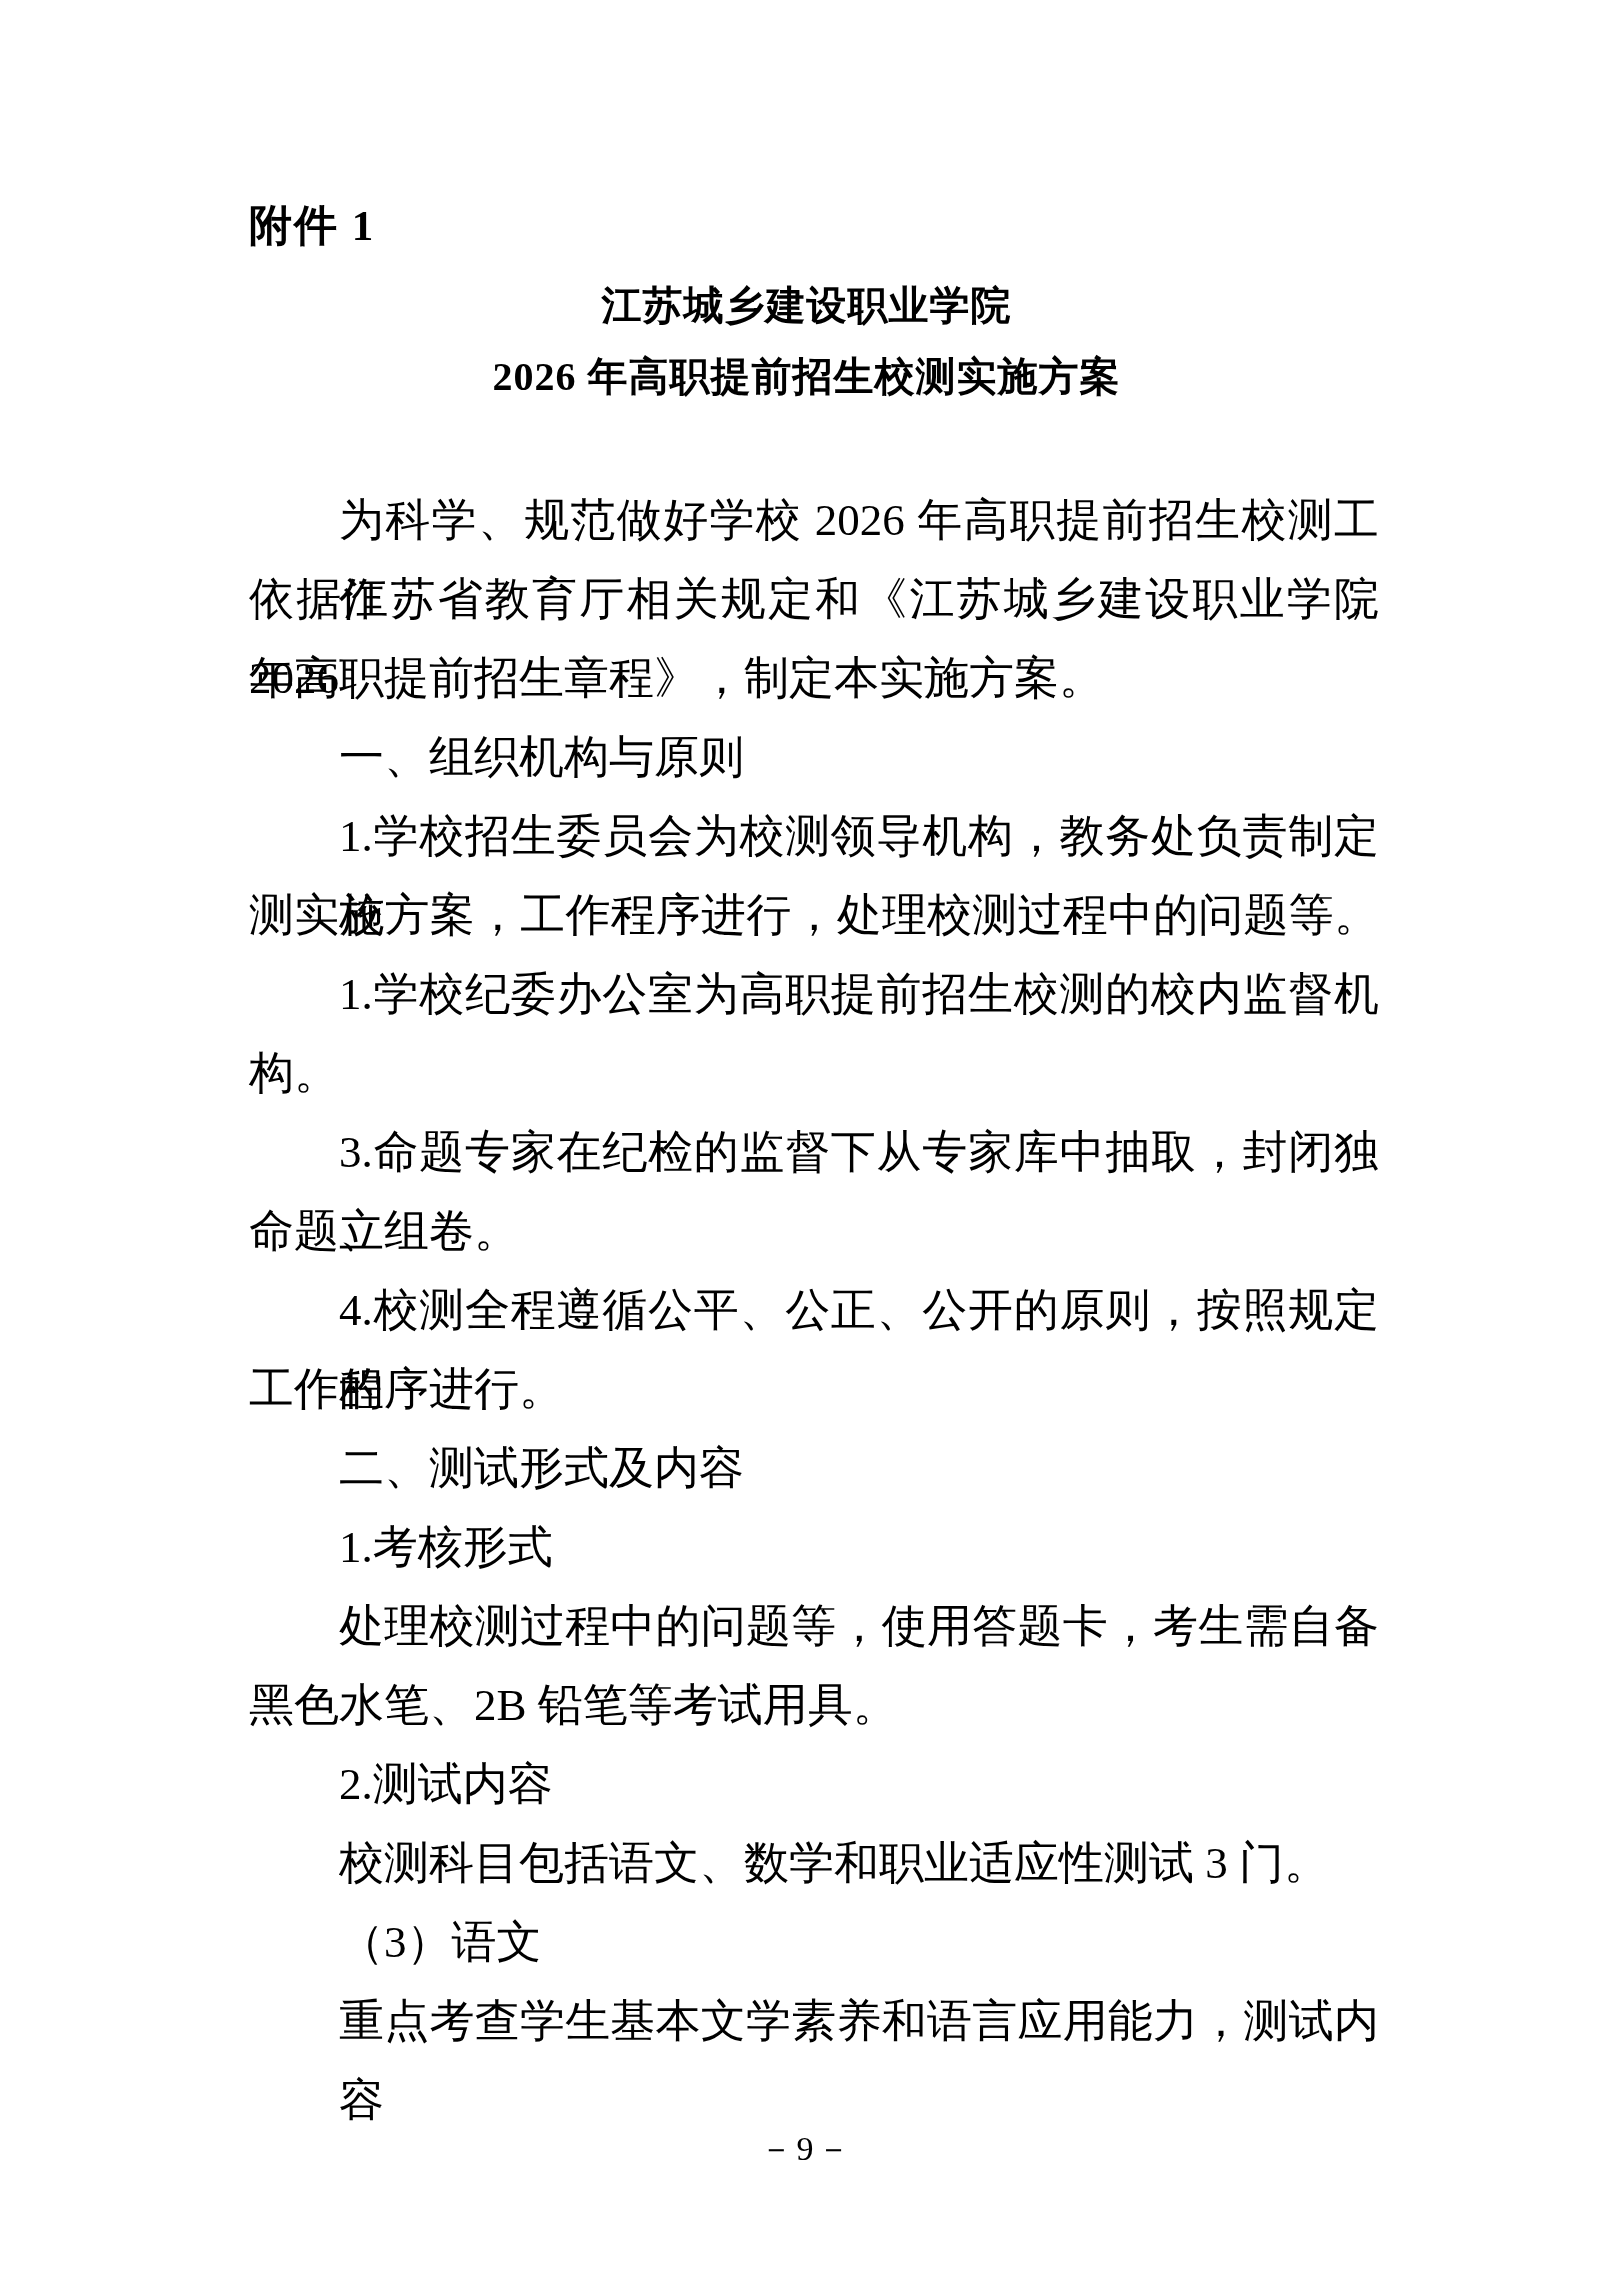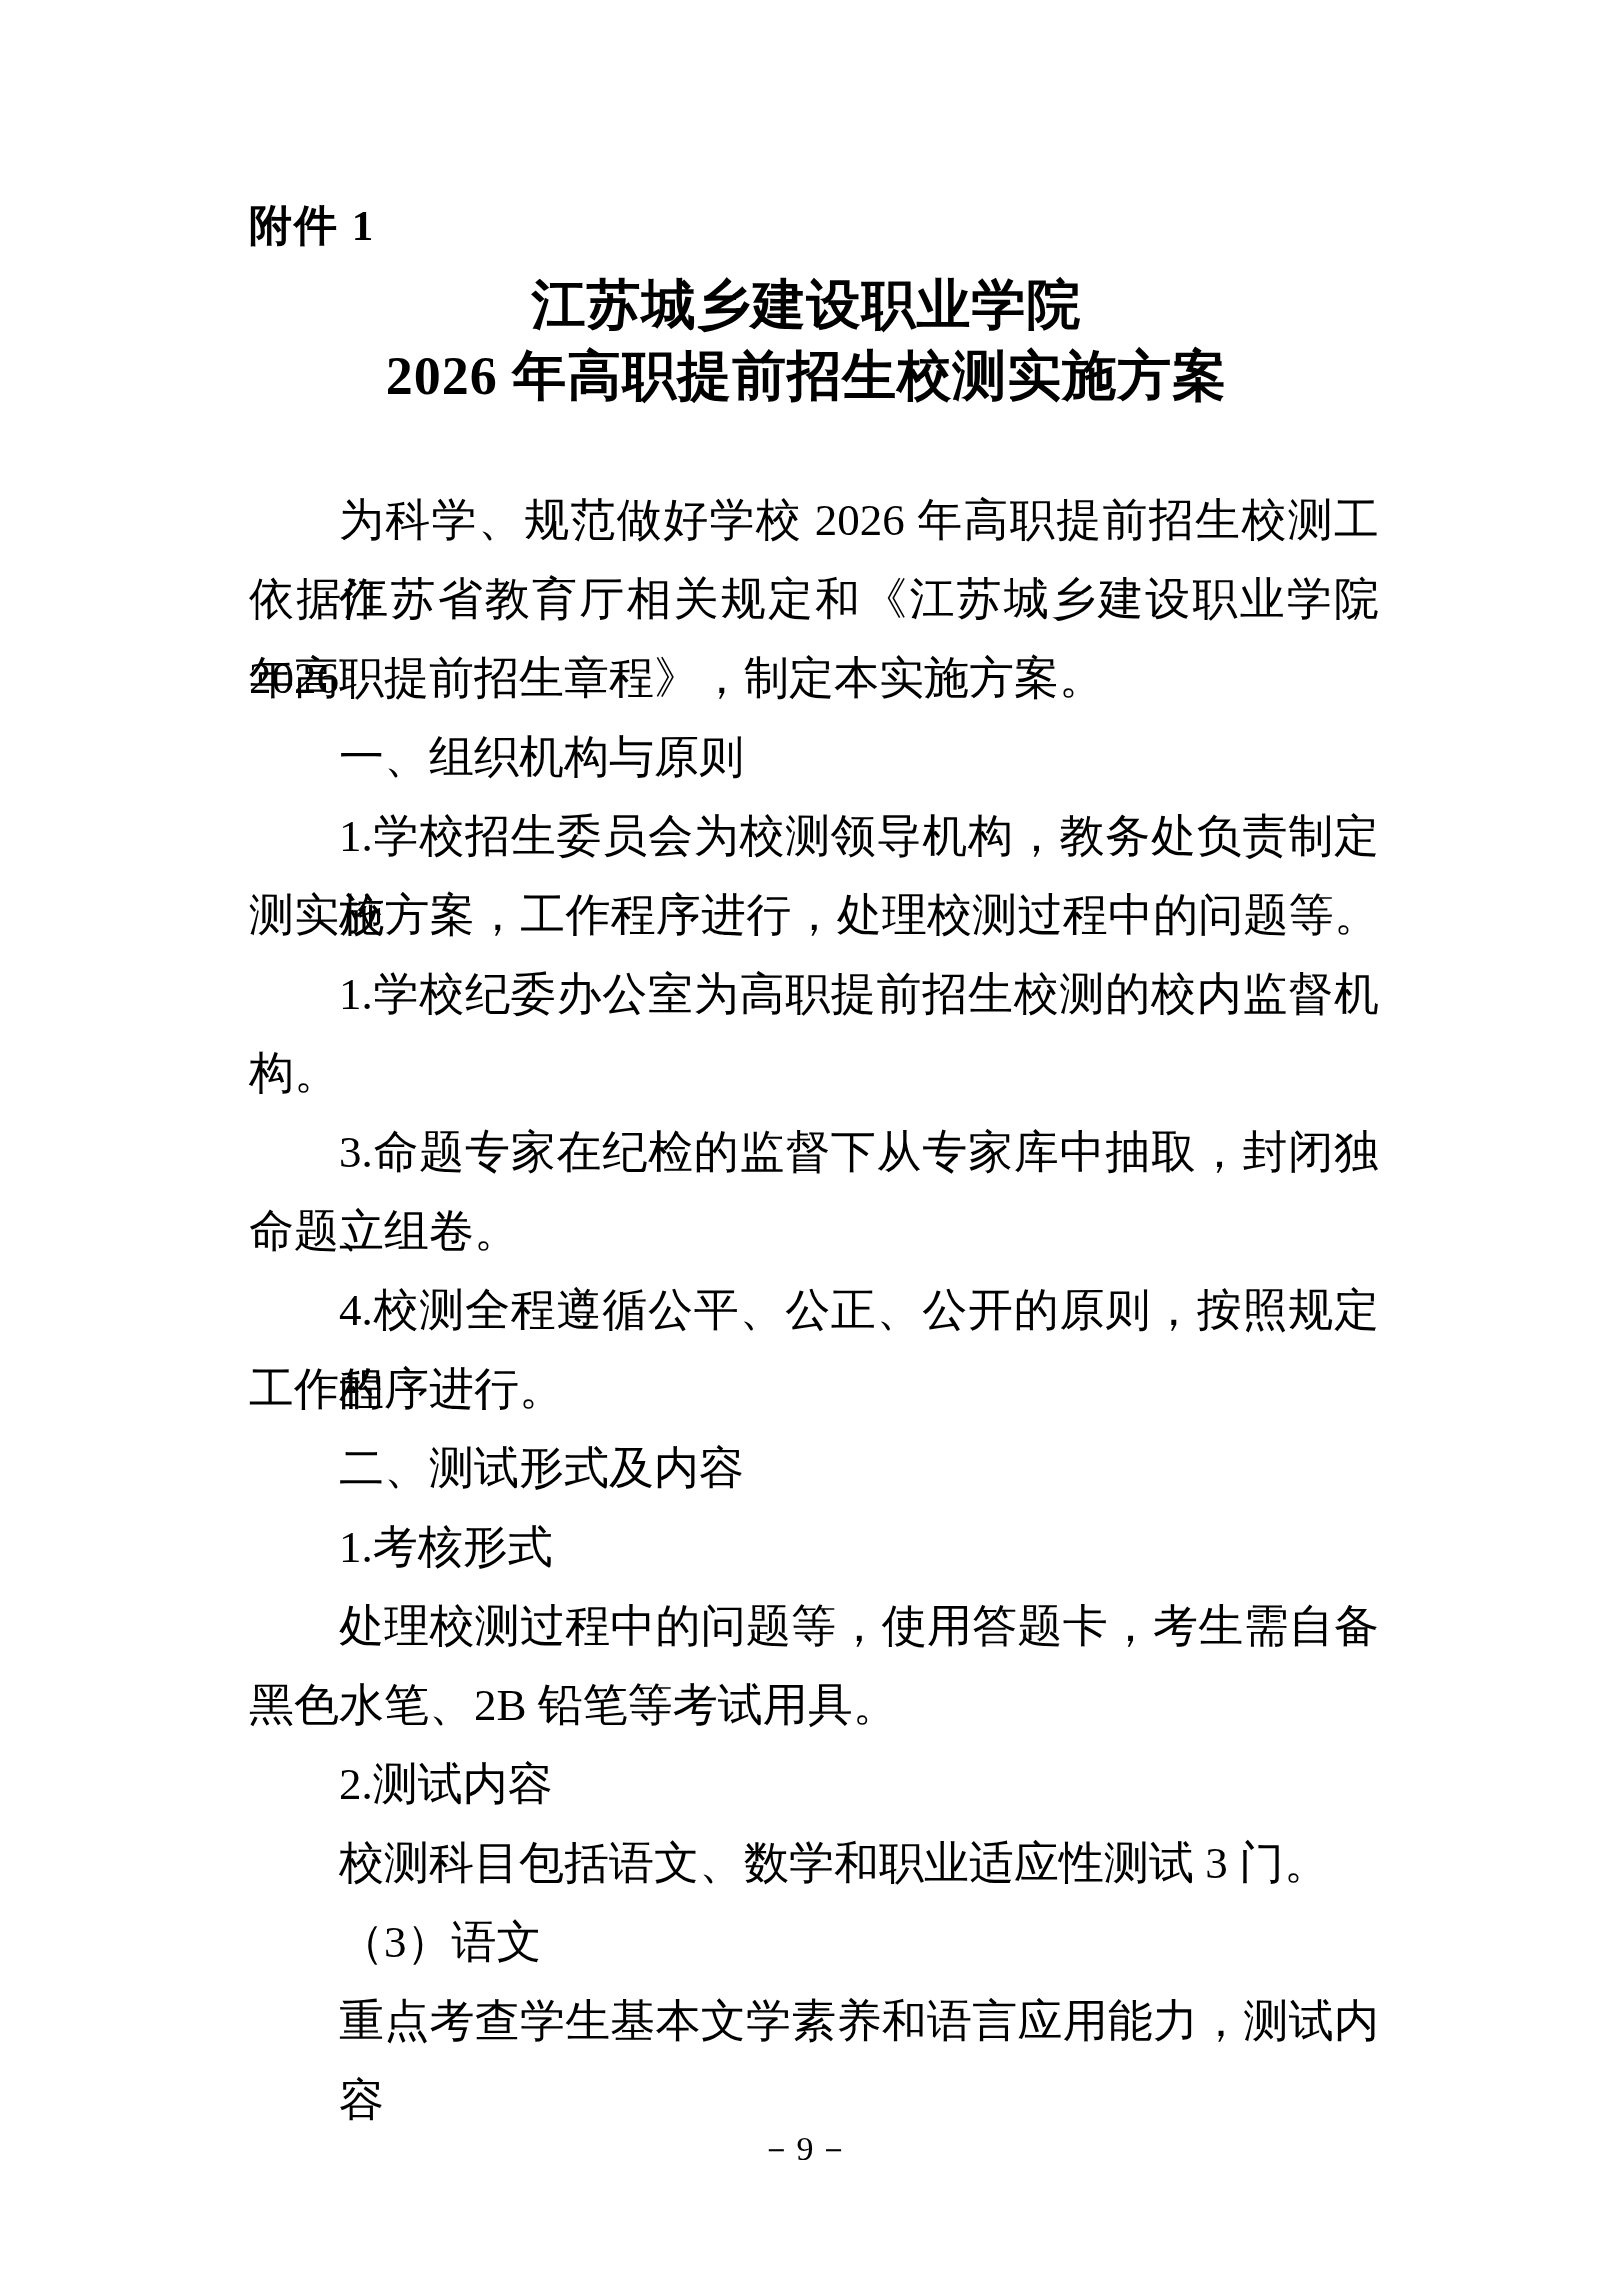--- a/index.html
+++ b/index.html
@@ -27,21 +27,21 @@
     white-space: nowrap;
   }
   .title-block {
     position: absolute;
     left: 0;
     top: 270px;
     width: 100%;
     text-align: center;
   }
   .title-line {
-    font-size: 54px;
+    font-size: 40px;
     line-height: 71px;
     font-weight: bold;
     letter-spacing: 1px;
     white-space: nowrap;
   }
   .body-block {
     position: absolute;
     left: 249px;
     top: 481px;
     width: 1130px;

